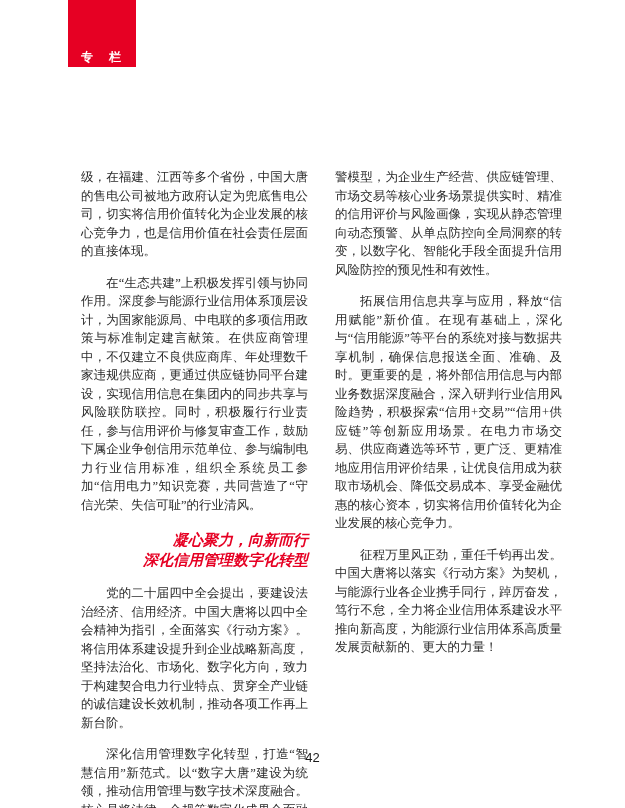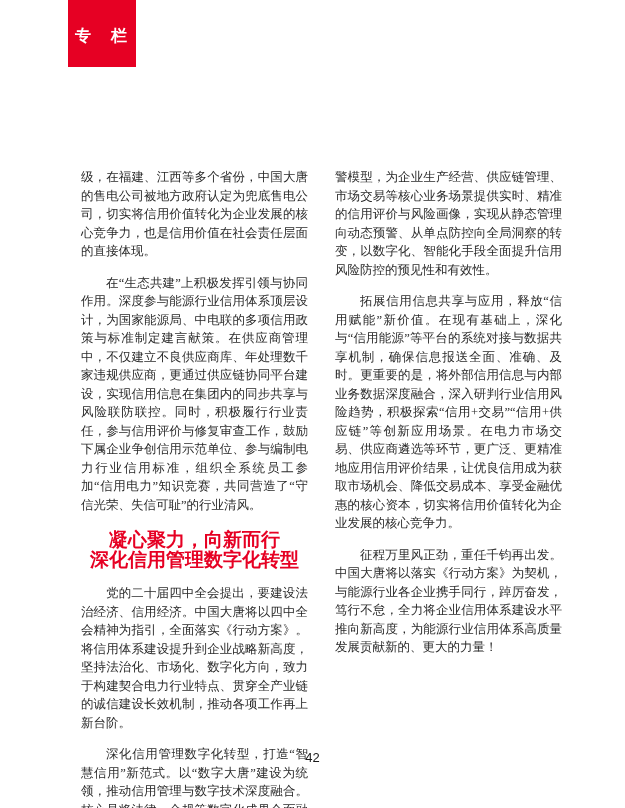--- a/index.html
+++ b/index.html
@@ -14,43 +14,44 @@
     overflow:hidden;
     font-family:"Liberation Serif","DejaVu Serif",serif;
   }
   
   .corner-tab{
     position:absolute;left:68px;top:0;
     width:68px;height:67px;
     background:var(--red);
     color:#ffffff;
     display:flex;align-items:flex-end;justify-content:center;
-    box-sizing:border-box;padding-bottom:20px;
-    font-size:16px;font-weight:bold;letter-spacing:2px;
+    box-sizing:border-box;padding-bottom:1px;
+    font-size:12px;font-weight:bold;letter-spacing:2px;
     font-family:"Liberation Sans","DejaVu Sans",sans-serif;
   }
   
   .columns{
     position:absolute;left:81px;top:168px;width:481px;
     display:flex;gap:27px;
   }
   .col{
     width:227px;
     font-size:12.5px;line-height:18.5px;
     text-align:justify;
     color:var(--ink);
   }
   .col p{margin:0;}
   .col p.ind{text-indent:2em;margin-top:13px;}
   .subheading{
     color:var(--red);
     font-weight:bold;
-    text-align:center;
-    font-size:19px;line-height:20px;
+    text-align:right;
+    font-size:15px;line-height:20px;
     margin:16px 0 14px 0;
+    font-style:italic;
   }
   .pagenum{
     position:absolute;top:750px;left:0;right:0;
     text-align:center;
     font-size:13px;font-weight:normal;color:#1a1a1a;
     font-family:"Liberation Sans","DejaVu Sans",sans-serif;
   }
 </style>
 </head>
 <body>

